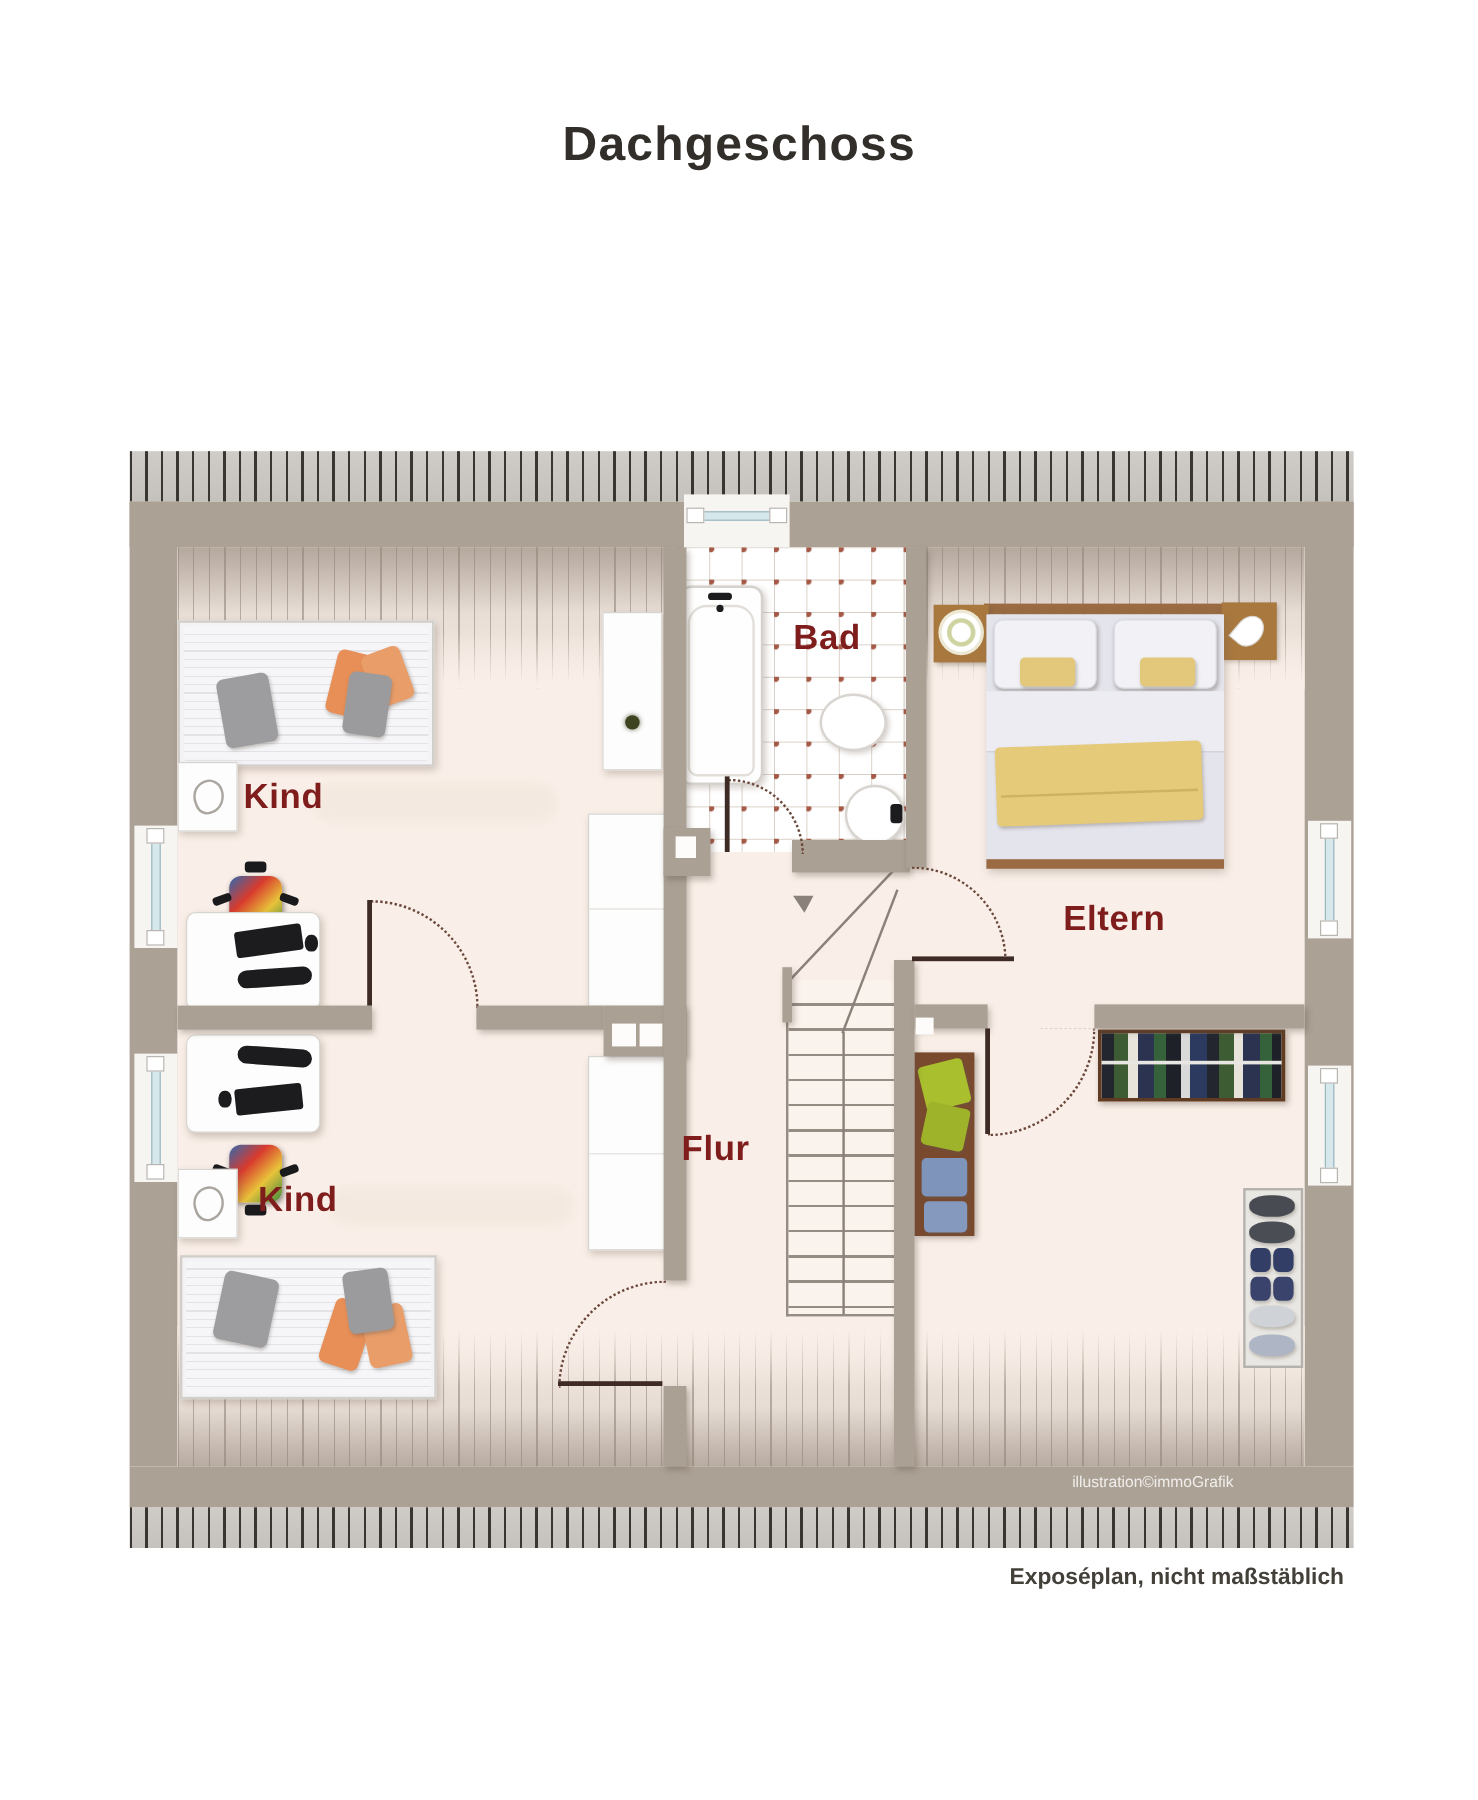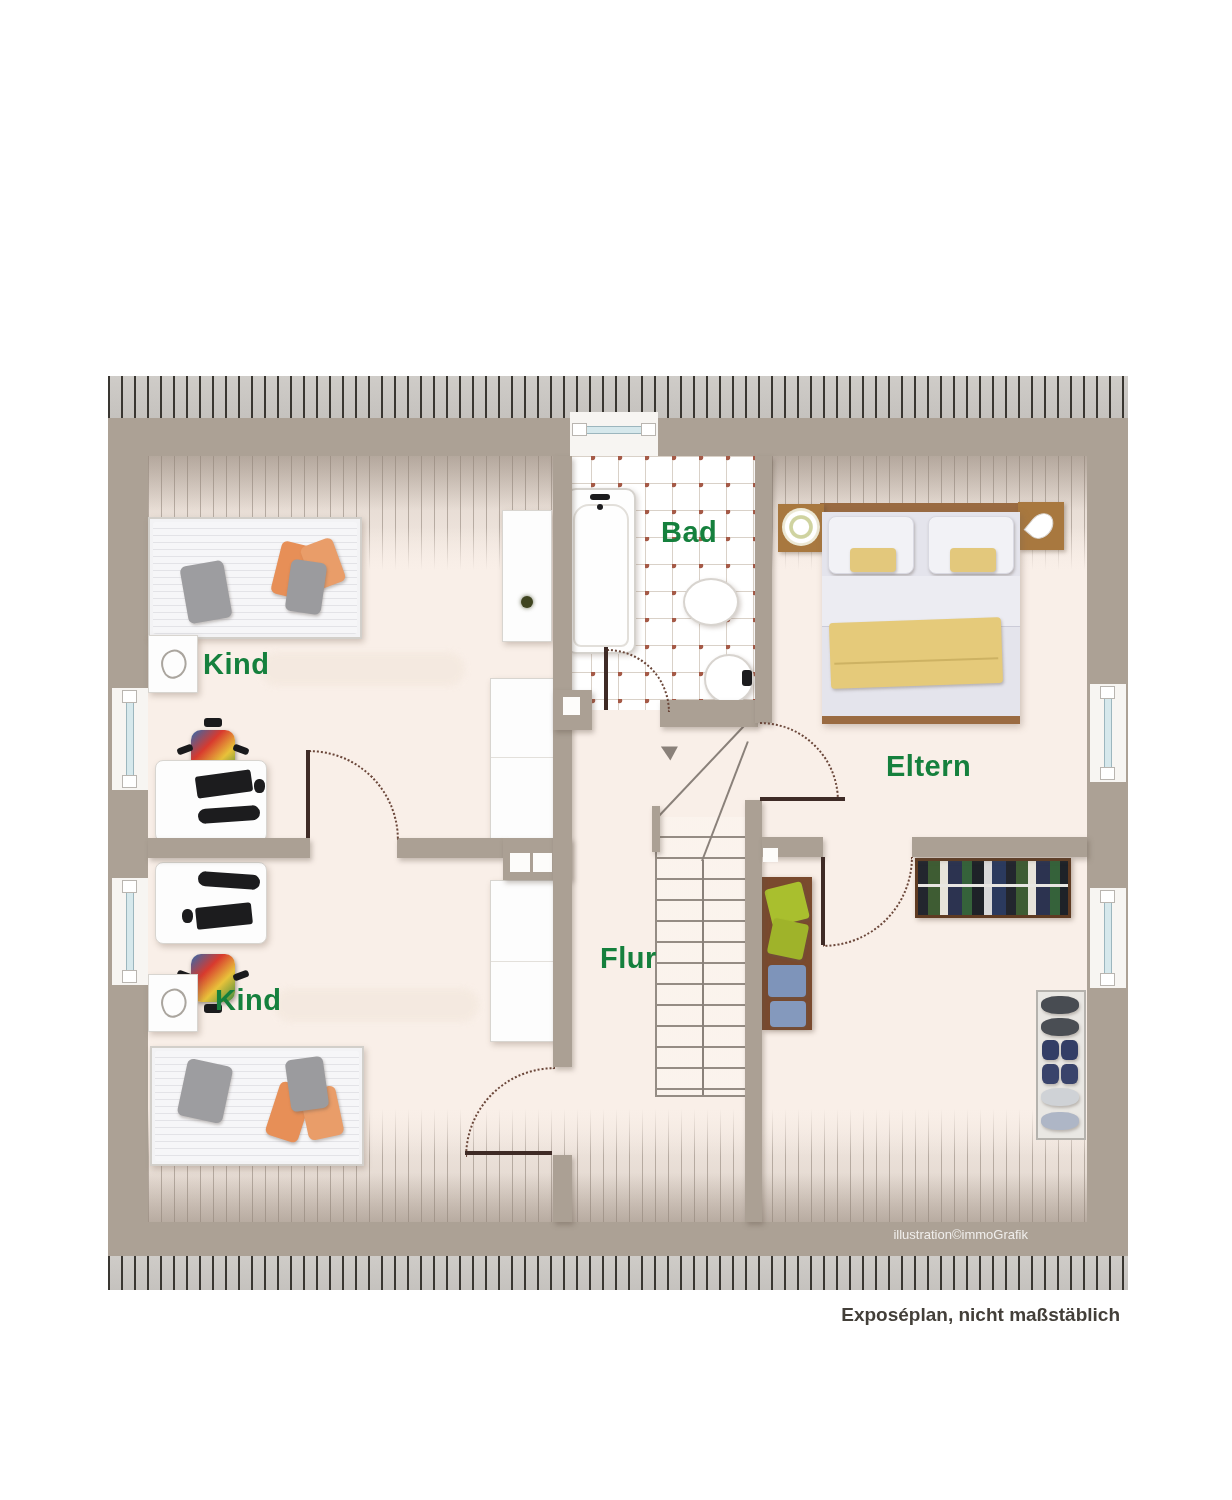--- a/index.html
+++ b/index.html
@@ -76,28 +76,29 @@
   .wood{background:#9a6b42;}
   .lamp{position:absolute;left:12px;top:14px;width:22px;height:24px;border:2px solid #aaa59e;
         border-radius:55% 45% 60% 40%;transform:rotate(-20deg);}
   .knob{position:absolute;border-radius:50%;background:#3f4420;box-shadow:0 0 4px rgba(63,68,32,.8);}
   .chair-seat{position:absolute;border-radius:10px;
         background:linear-gradient(135deg,#2e6bb0 0%,#d83a2e 35%,#e8c23a 65%,#3a8a3e 100%);
         box-shadow:1px 2px 4px rgba(60,50,40,.5);}
   .chair-bit{position:absolute;background:#1a1a1c;border-radius:3px;}
   .dark{background:#1c1c1e;border-radius:3px;position:absolute;}
 
-  .label{font-size:29px;font-weight:600;color:#15803d;letter-spacing:.5px;z-index:8;white-space:nowrap;}
+  .label{font-size:29px;font-weight:600;color:#7f1d1d;letter-spacing:.5px;z-index:8;white-space:nowrap;}
   .smudge{background:#f4e9df;filter:blur(3px);opacity:.85;border-radius:18px;z-index:7;}
 </style>
 </head>
 <body>
 
 <div id="canvas">
 
+  <div class="abs" id="title">Dachgeschoss</div>
 
   <div class="abs" id="plan">
 
     <div class="abs hatch" style="left:0;top:0;width:1020px;height:42px;"></div>
     <div class="abs wallband" style="left:0;top:42px;width:1020px;height:38px;"></div>
     <div class="abs wallband" style="left:0;top:42px;width:40px;height:804px;"></div>
     <div class="abs wallband" style="left:979px;top:42px;width:41px;height:804px;"></div>
     <div class="abs floor" style="left:40px;top:80px;width:939px;height:766px;"></div>
     <div class="abs wallband" style="left:0;top:846px;width:1020px;height:34px;z-index:5;"></div>
     <div class="abs hatch" style="left:0;top:880px;width:1020px;height:34px;"></div>
@@ -272,19 +273,19 @@
       <div class="pillow" style="left:3px;top:96px;width:38px;height:18px;background:#cfd2d6;border-radius:45%;"></div>
       <div class="pillow" style="left:3px;top:120px;width:38px;height:18px;background:#aeb6c6;border-radius:45%;"></div>
     </div>
 
     <div class="abs label" style="left:95px;top:272px;">Kind</div>
     <div class="abs smudge" style="left:152px;top:276px;width:205px;height:34px;"></div>
     <div class="abs label" style="left:107px;top:608px;">Kind</div>
     <div class="abs smudge" style="left:166px;top:612px;width:205px;height:34px;"></div>
     <div class="abs label" style="left:553px;top:140px;">Bad</div>
     <div class="abs label" style="left:778px;top:374px;">Eltern</div>
-    <div class="abs label" style="left:492px;top:566px;">Flur</div>
+    <div class="abs label" style="left:460px;top:566px;">Flur</div>
 
     <div class="abs" id="credit">illustration©immoGrafik</div>
   </div>
 
   <div class="abs" id="footnote">Exposéplan, nicht maßstäblich</div>
 </div>
 
 </body></html>

